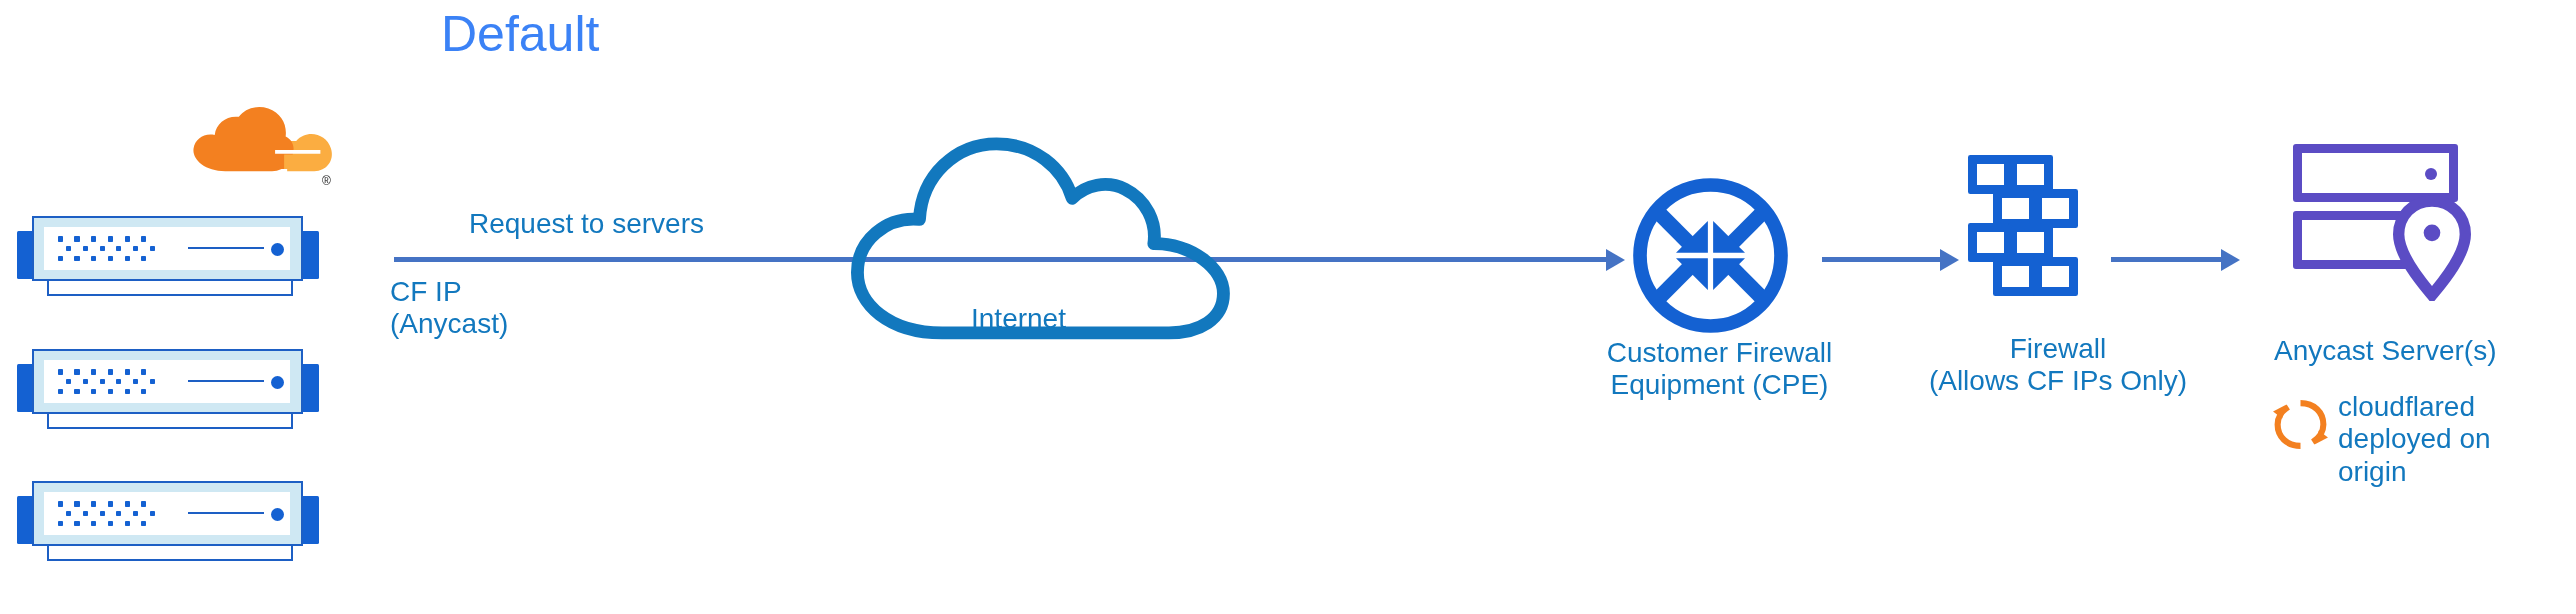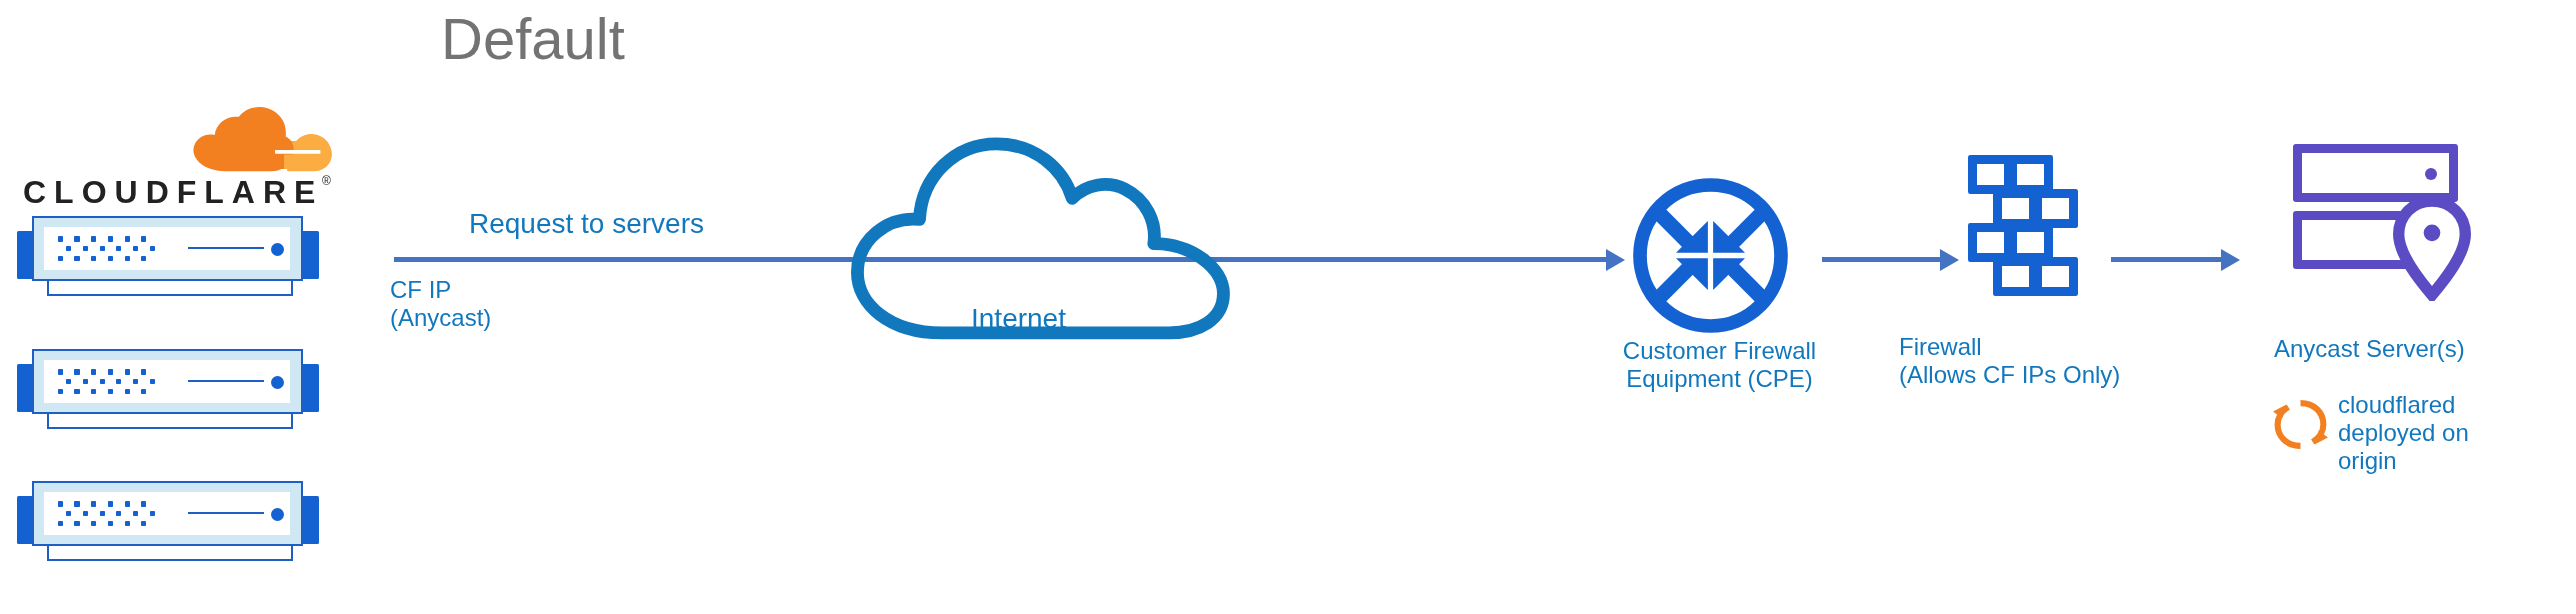--- a/index.html
+++ b/index.html
@@ -6,21 +6,21 @@
   body{
     width:2576px;height:614px;position:relative;overflow:hidden;
     font-family:"Liberation Sans","DejaVu Sans",sans-serif;
     background:#ffffff;
   }
   .abs{position:absolute;}
 
   
   #diagram-title{
     left:441px;top:4.5px;
-    font-size:58px;color:#737373;letter-spacing:0px;
+    font-size:50px;color:#3b82f6;letter-spacing:0px;
     white-space:nowrap;
   }
 
   
   #cf-logo{left:23px;top:106px;width:318px;height:114px;}
   #cf-cloud-mark{position:absolute;left:163px;top:0px;width:151px;height:67px;}
   #cf-wordmark{
     position:absolute;left:0px;top:70px;width:318px;
     font-size:32px;font-weight:bold;color:#222222;letter-spacing:8px;
     white-space:nowrap;line-height:1;
@@ -53,26 +53,26 @@
   .srv-dots i{position:absolute;width:5.3px;height:5.3px;background:#1461D2;border-radius:0.8px;display:block;}
   .srv-line{
     position:absolute;left:144px;top:20.4px;width:76px;height:2.3px;background:#1D5FC4;
   }
   .srv-led{
     position:absolute;left:227px;top:16px;width:13px;height:13px;border-radius:50%;
     background:#1461D2;
   }
 
   
-  .blabel{color:#1278BE;font-size:24px;line-height:1.16;white-space:pre-line;}
+  .blabel{color:#1278BE;font-size:28px;line-height:1.16;white-space:pre-line;}
   #label-request{left:469px;top:208px;font-size:28px;color:#1278BE;white-space:nowrap;}
   #label-cfip{left:390px;top:276px;}
   #label-internet{left:971px;top:303px;font-size:28px;color:#1278BE;white-space:nowrap;}
   #label-cpe{left:1557px;top:337px;text-align:center;width:325px;}
-  #label-firewall{left:1899px;top:333px;text-align:left;width:318px;}
+  #label-firewall{left:1899px;top:333px;text-align:center;width:318px;}
   #label-origin{left:2274px;top:335px;white-space:nowrap;}
   #label-cloudflared{left:2338px;top:391px;}
 
   
   .arrow-line{background:#4573C4;height:5.3px;position:absolute;}
   .arrow-head{
     position:absolute;width:0;height:0;
     border-top:11.4px solid transparent;border-bottom:11.4px solid transparent;
     border-left:19.7px solid #4573C4;
   }
@@ -109,21 +109,20 @@
 <div class="abs" id="diagram-title">Default</div>
 
 <div class="abs" id="cf-logo">
   <svg id="cf-cloud-mark" viewBox="0 0 200 88">
     <path d="M146 46 C160 30 186 36 192 56 C197 72 186 86 170 86 L134 86 L134 46 Z" fill="#FBAD41"></path>
     <path d="M52 86 C24 86 8 70 10 56 C12 43 24 35 38 38 C40 22 54 12 70 14 C78 3 94 -2 109 3 C126 9 134 24 132 40 C140 44 144 52 142 60 C141 72 132 86 114 86 Z" fill="#F38020"></path>
     <path d="M44 64 L128 64 C134 64 138 68 138 73 C138 79 134 83 128 83 L44 83 C38 83 34 79 34 73 C34 68 38 64 44 64 Z" fill="#F38020"></path>
     <path d="M130 64 L170 64 C176 64 180 68 180 73 C180 79 176 83 170 83 L130 83 Z" fill="#FBAD41"></path>
     <path d="M118 58 L178 58 L178 63 L118 63 Z" fill="#ffffff"></path>
   </svg>
-  <div id="cf-wordmark">CLOUDFLARE</div>
   <div id="cf-reg">®</div>
 </div>
 
 <div class="server abs" style="left:16.6px;top:214px;">
   <div class="srv-tab"></div>
   <div class="srv-tab right"></div>
   <div class="srv-shadow"></div>
   <div class="srv-body">
     <div class="srv-face">
       <div class="srv-dots">

